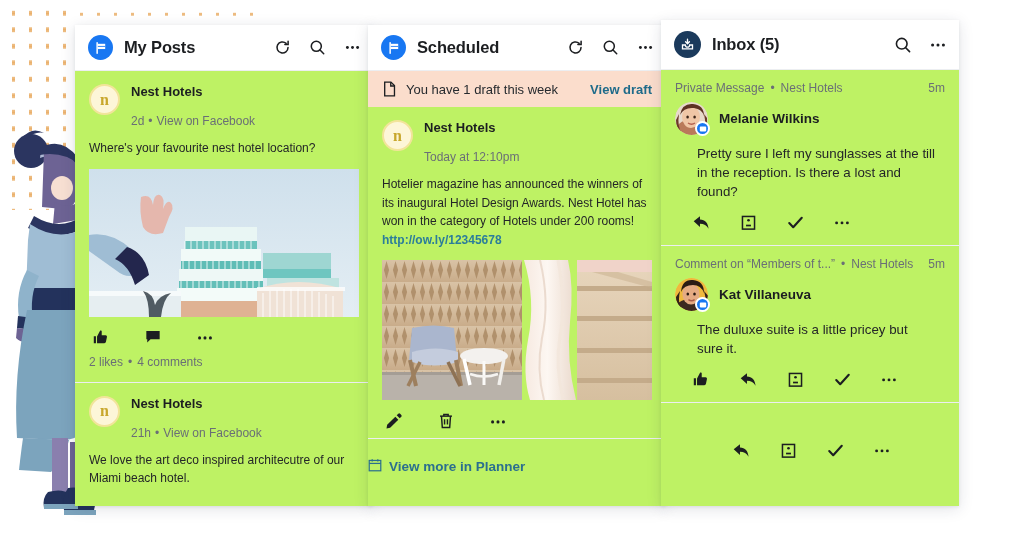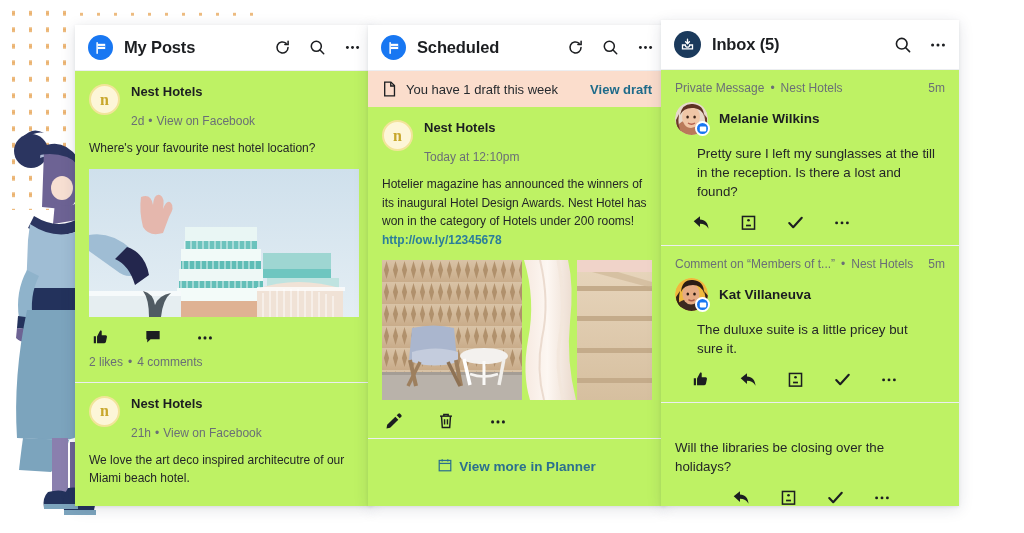--- a/index.html
+++ b/index.html
@@ -118,21 +118,21 @@
     display:flex; align-items:center;
     background:#fbddcc; height:36px; padding: 8px 14px;
     font-size: 13px; color:#262a2e;
   }
   .draft-banner .doc-icon { margin-right: 9px; display:flex; }
   .draft-banner .view-draft {
     margin-left:auto; color:#1f6b8a; font-weight:700; font-size:13px; cursor:pointer;
   }
   .planner-bar {
     border-top: 1px solid #eceef1;
-    height: 56px; display:flex; align-items:center; justify-content:center;
+    height: 56px; display:flex; align-items:center; justify-content:flex-start;
     gap: 7px; cursor: pointer;
   }
   .planner-bar .ptext { color:#2b6f8e; font-weight:700; font-size:13.5px; }
 
   
   .inbox-item { padding: 11px 14px 0 14px; }
   .inbox-meta { display:flex; align-items:center; font-size:12px; color:#6a6f76; }
   .inbox-meta .dot { margin: 0 6px; }
   .inbox-meta .time { margin-left:auto; }
   .inbox-user { display:flex; align-items:center; margin-top: 7px; }
@@ -649,21 +649,20 @@
               <circle cx="10" cy="11" r="1.6"></circle>
               <circle cx="16" cy="11" r="1.6"></circle>
             </svg>
         </span>
       </div>
     </article>
 
     <div class="inbox-sep"></div>
 
     <article class="inbox-item" style="padding-top:26px;">
-      <div class="inbox-text" style="margin-left:0;">Will the libraries be closing over the holidays?</div>
       <div class="inbox-actions" style="padding-left:56px;">
         <span class="aicon">
           <svg width="19" height="19" viewBox="0 0 20 20" fill="#1c1e21">
               <path d="M8.4 3.4v3.4c5.4.3 8.6 3.6 9 9.8-1.9-3.6-4.8-5.2-9-5.2v3.4L1.8 8.6z"></path>
             </svg>
         </span>
         <span class="aicon">
           <svg width="17" height="17" viewBox="0 0 18 18" fill="none" stroke="#1c1e21" stroke-width="1.6">
               <rect x="2.6" y="2.6" width="12.8" height="13.4"></rect>
               <circle cx="9" cy="6.6" r="1.4" fill="#1c1e21" stroke="none"></circle>

